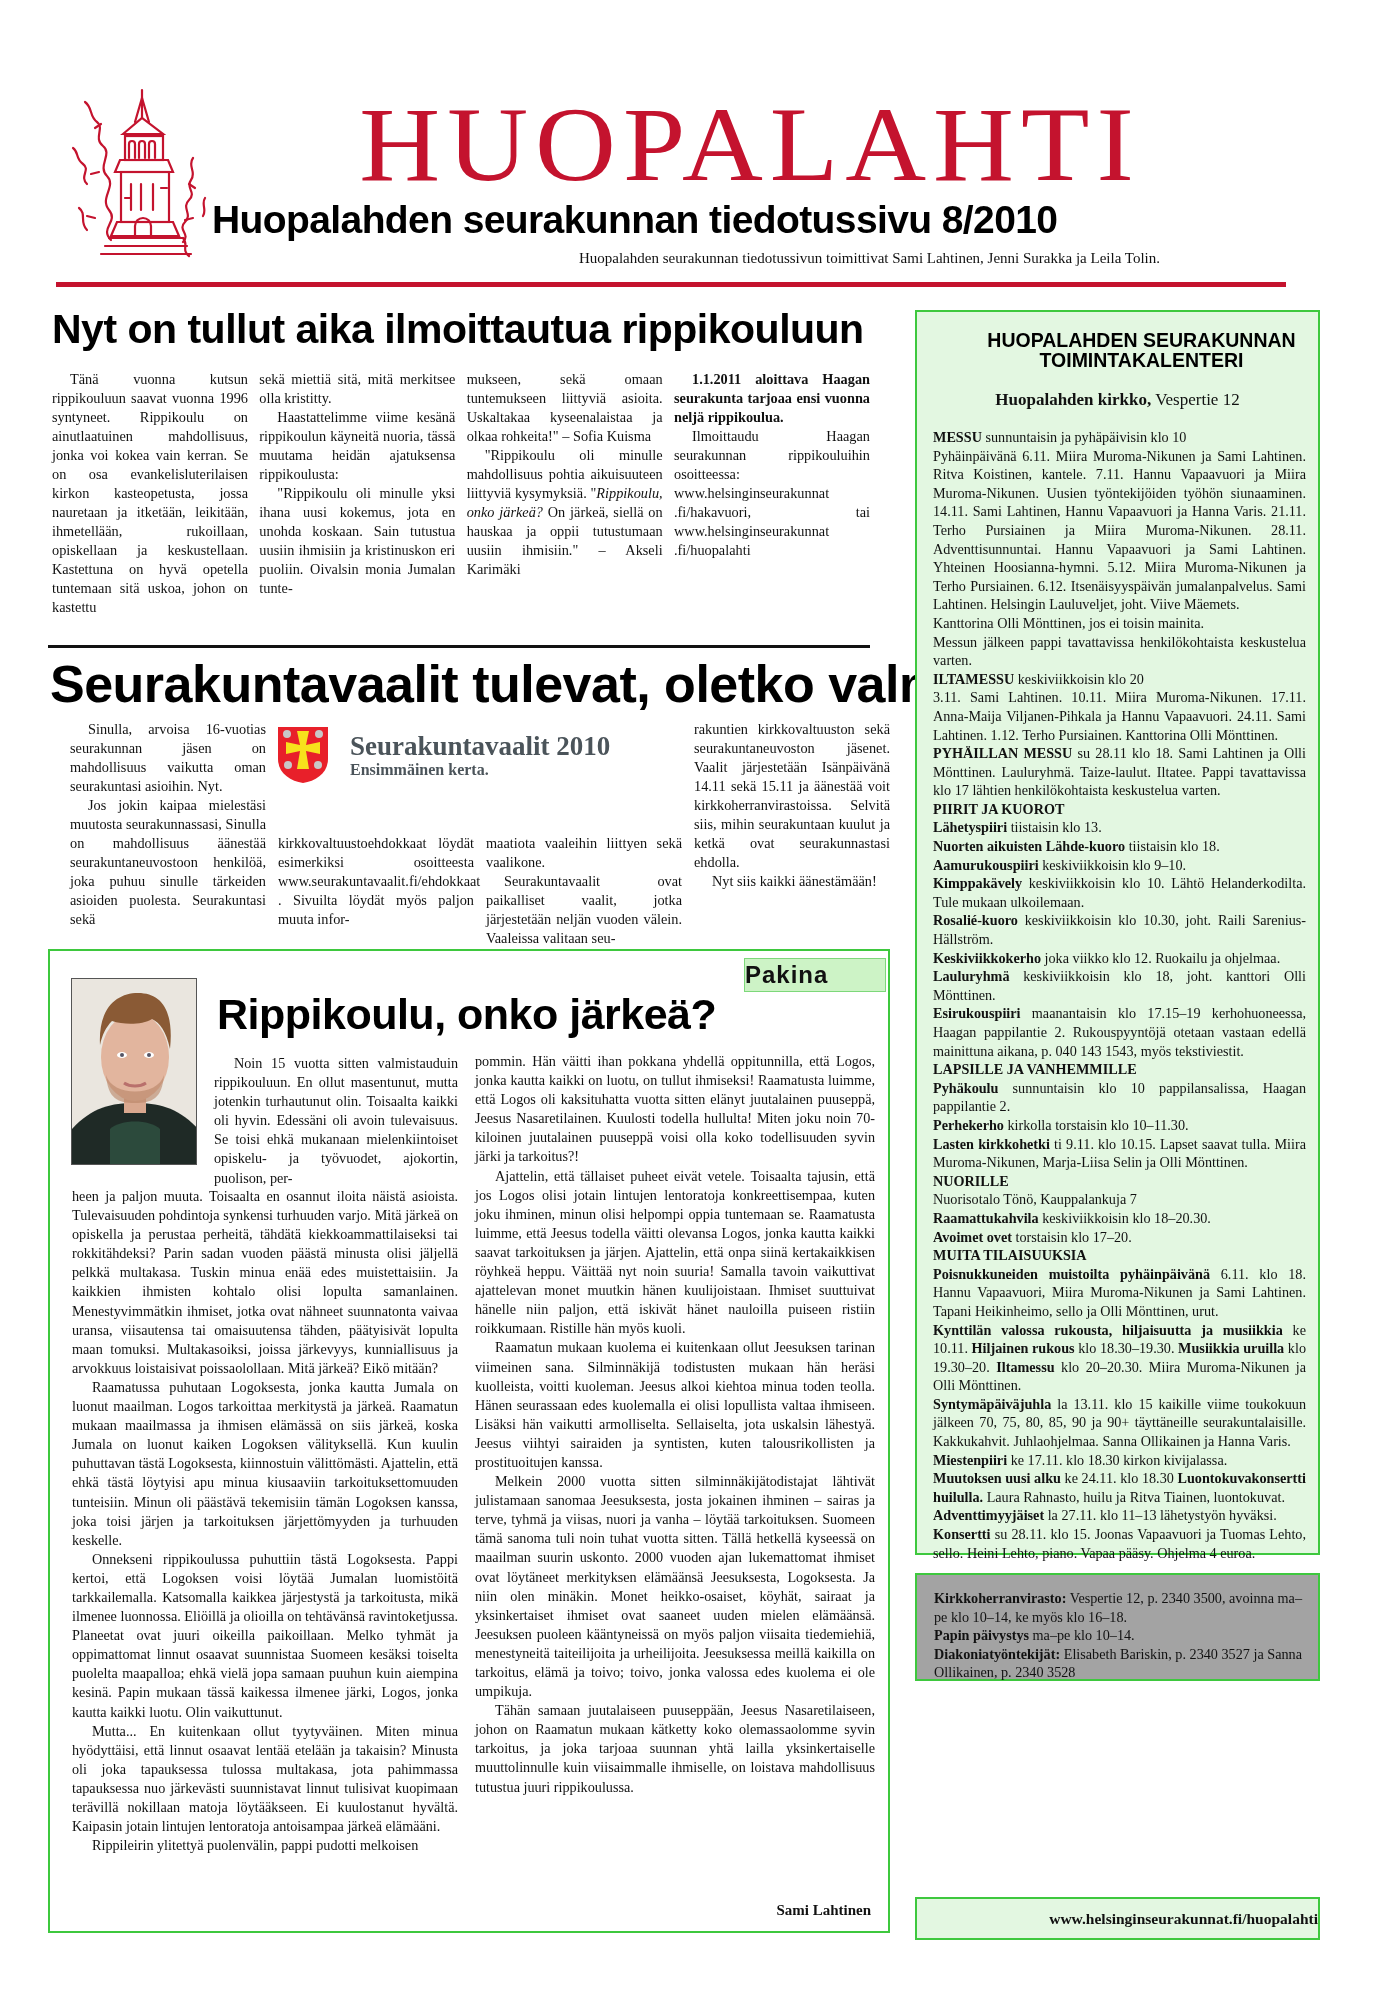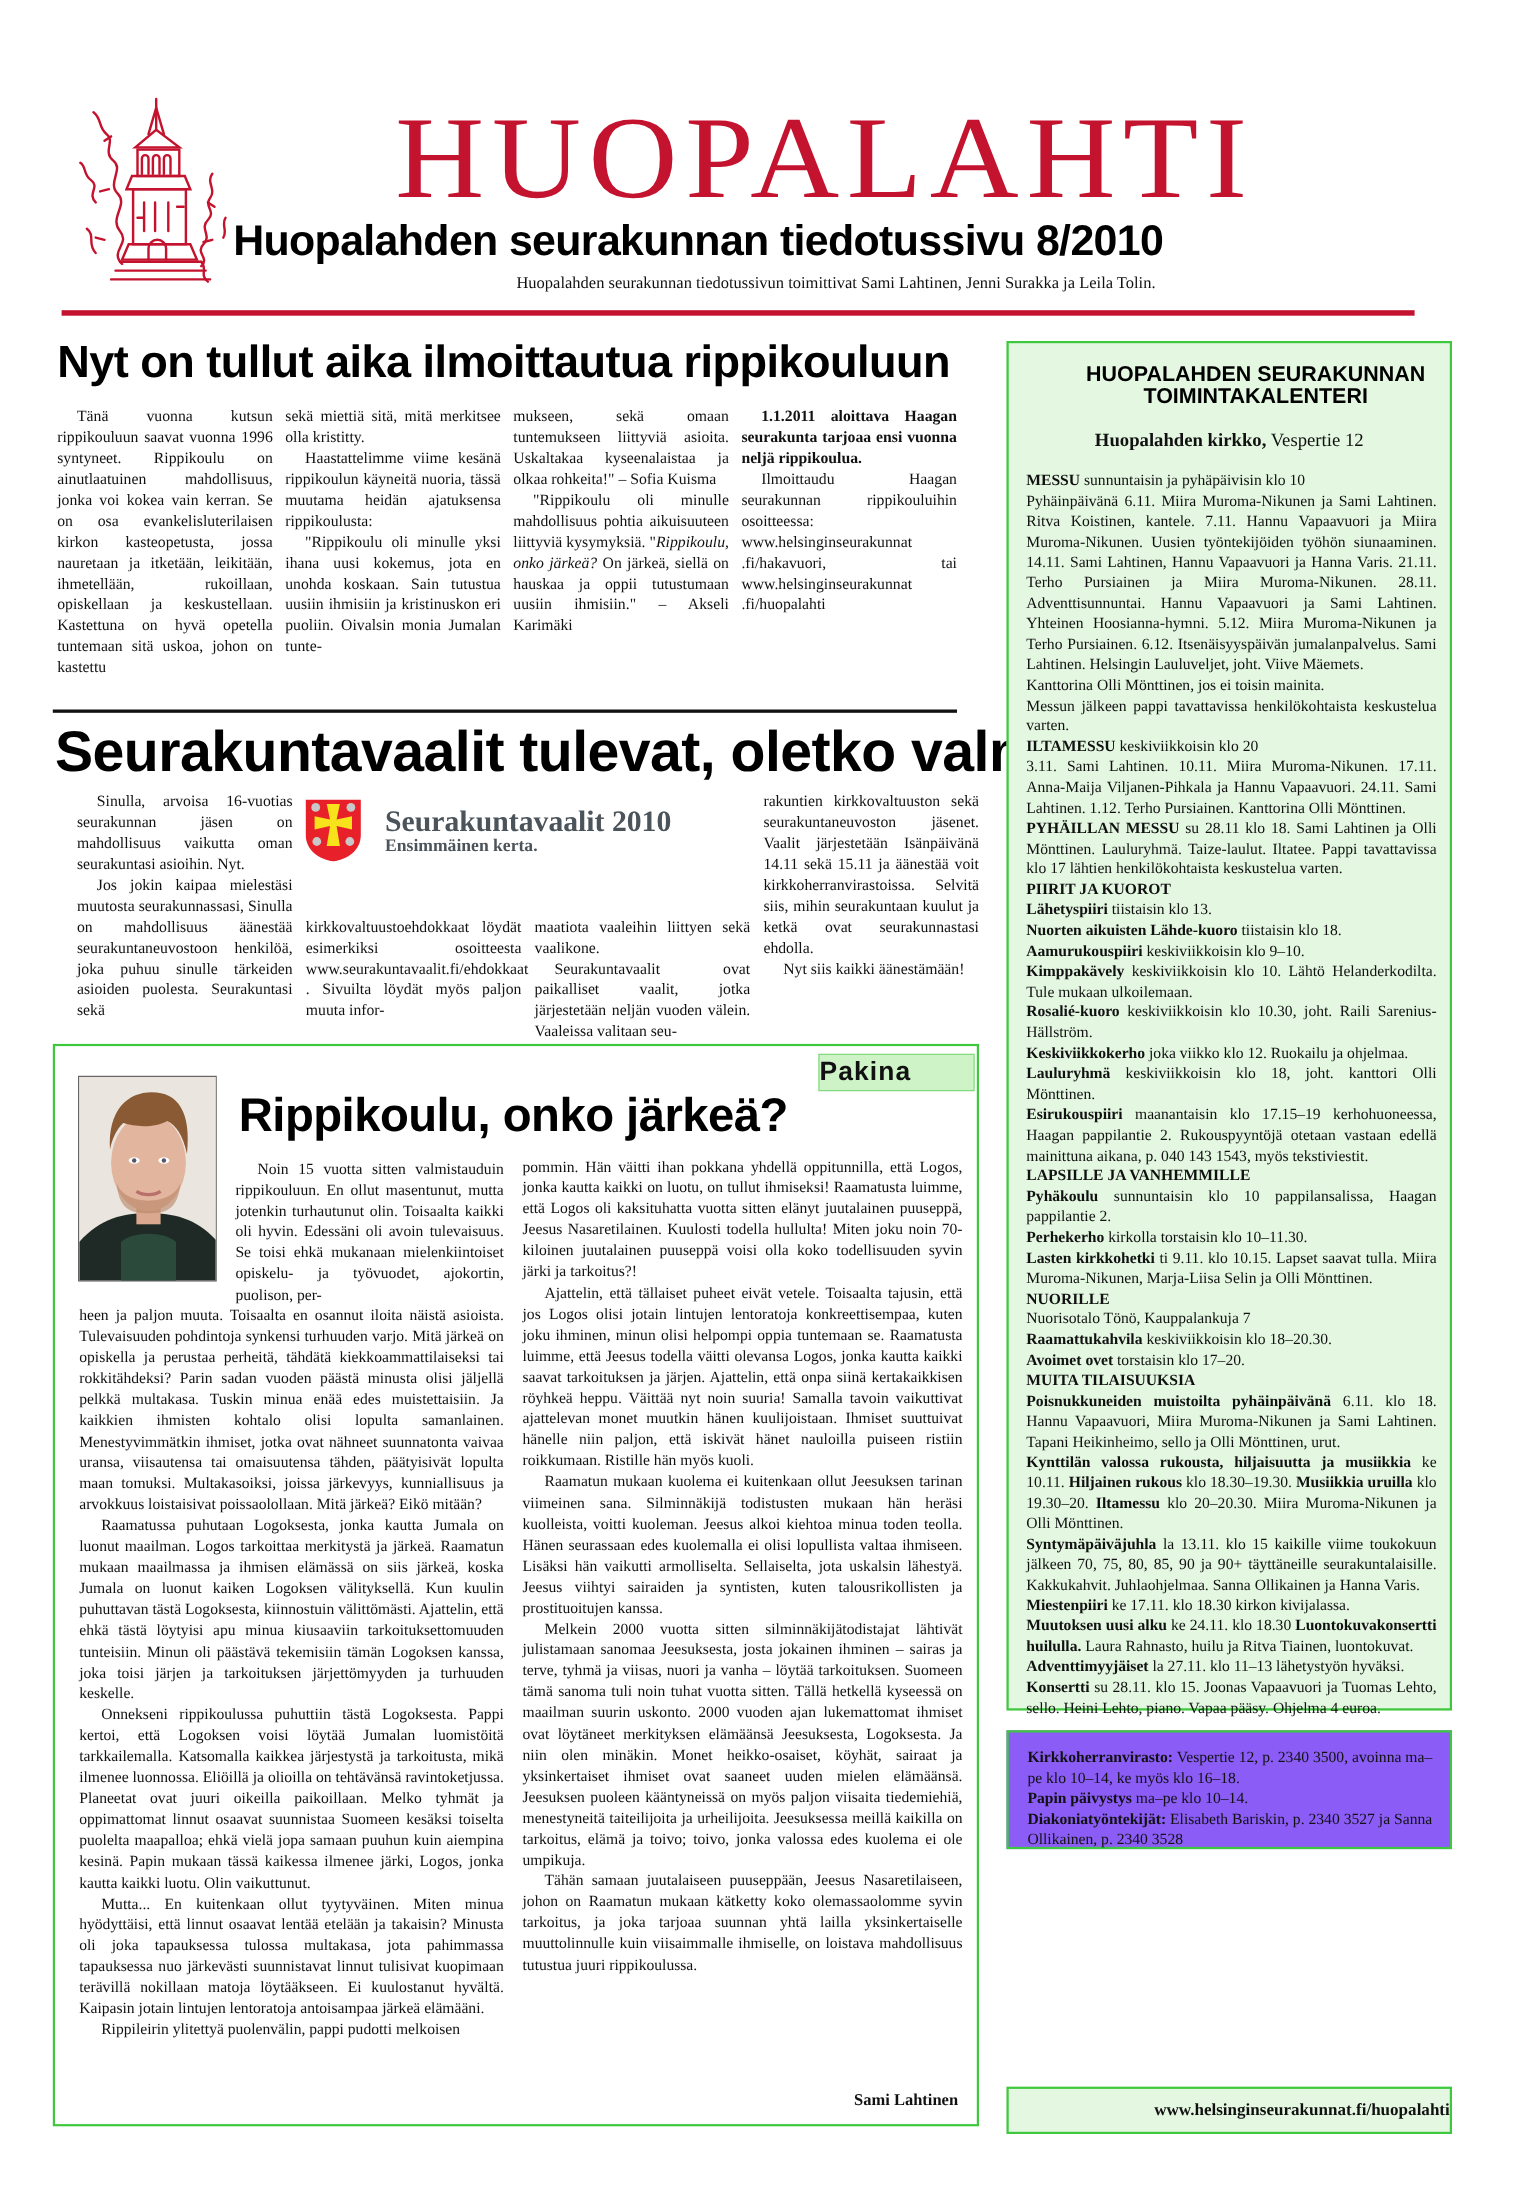--- a/index.html
+++ b/index.html
@@ -7,21 +7,21 @@
   body { position: relative; font-family: "Liberation Serif", serif; color: #111; overflow: hidden; }
 
   
   .masthead { position: absolute; left: 40px; top: 88px; width: 1240px; height: 190px; }
   .logo { position: absolute; left: 25px; top: 0; width: 150px; height: 185px; }
   .mast-title { position: absolute; left: 200px; top: 0; width: 1020px; text-align: center;
     font-family: "Liberation Serif", serif; font-size: 112px; line-height: 112px; color: #c4132e;
     letter-spacing: 7px; transform: scaleY(0.95); }
   .mast-subtitle { position: absolute; left: 172px; top: 110px; width: 1000px;
     font-family: "Liberation Sans", sans-serif; font-weight: bold; font-size: 39px; letter-spacing: -0.6px; color: #000; }
-  .mast-editors { position: absolute; left: 320px; top: 162px; width: 800px; text-align: center;
+  .mast-editors { position: absolute; left: 320px; top: 162px; width: 800px; text-align: right;
     font-size: 15px; color: #111; }
   .mast-rule { position: absolute; left: 56px; top: 282px; width: 1230px; height: 5px; background: #c4132e; }
 
   
   .headline { position: absolute; font-family: "Liberation Sans", sans-serif; font-weight: bold; color: #000;
     letter-spacing: -0.5px; white-space: nowrap; }
   .cols { position: absolute; display: flex; justify-content: space-between; }
   .col { font-size: 14.3px; line-height: 19px; text-align: justify; hyphens: auto; }
   .col p { text-indent: 18px; }
   .col p.noindent { text-indent: 0; }
@@ -57,21 +57,21 @@
   .pk p { font-size: 14.2px; line-height: 19.1px; text-align: justify; text-indent: 20px; }
   .pk p.cont { text-indent: 0; }
 
   
   .cal { position: absolute; left: 915px; top: 310px; width: 405px; height: 1245px; background: #e3f7e1;
     border: 2px solid #3ec83e; }
   .cal-title { position: absolute; left: 0; top: 18px; width: 100%; text-align: center;
     font-family: "Liberation Sans", sans-serif; font-weight: bold; font-size: 19.5px; line-height: 20px; color: #000; margin-left: 24px; }
   .cal-loc { position: absolute; left: 0; top: 78px; width: 100%; text-align: center; font-size: 17px; }
   .cal-body { position: absolute; left: 16px; top: 116px; width: 373px; font-size: 14.2px; line-height: 18.6px; text-align: justify; }
-  .contact { position: absolute; left: 915px; top: 1573px; width: 405px; height: 108px; background: #8b5cf6;
+  .contact { position: absolute; left: 915px; top: 1573px; width: 405px; height: 108px; background: #a3a3a3;
     border: 2px solid #3ec83e; padding: 14px 16px 0 17px; font-size: 14.2px; line-height: 18.6px; text-align: justify; }
   .url-box { position: absolute; left: 915px; top: 1897px; width: 405px; height: 43px; background: #e3f7e1;
     border: 2px solid #3ec83e; text-align: right; font-weight: bold; font-size: 15.5px; line-height: 39px; }
 </style>
 </head>
 <body>
 
 <header class="masthead">
   <svg class="logo" viewBox="0 0 150 185">
     <g fill="none" stroke="#c4132e" stroke-width="2.2" stroke-linecap="round">

